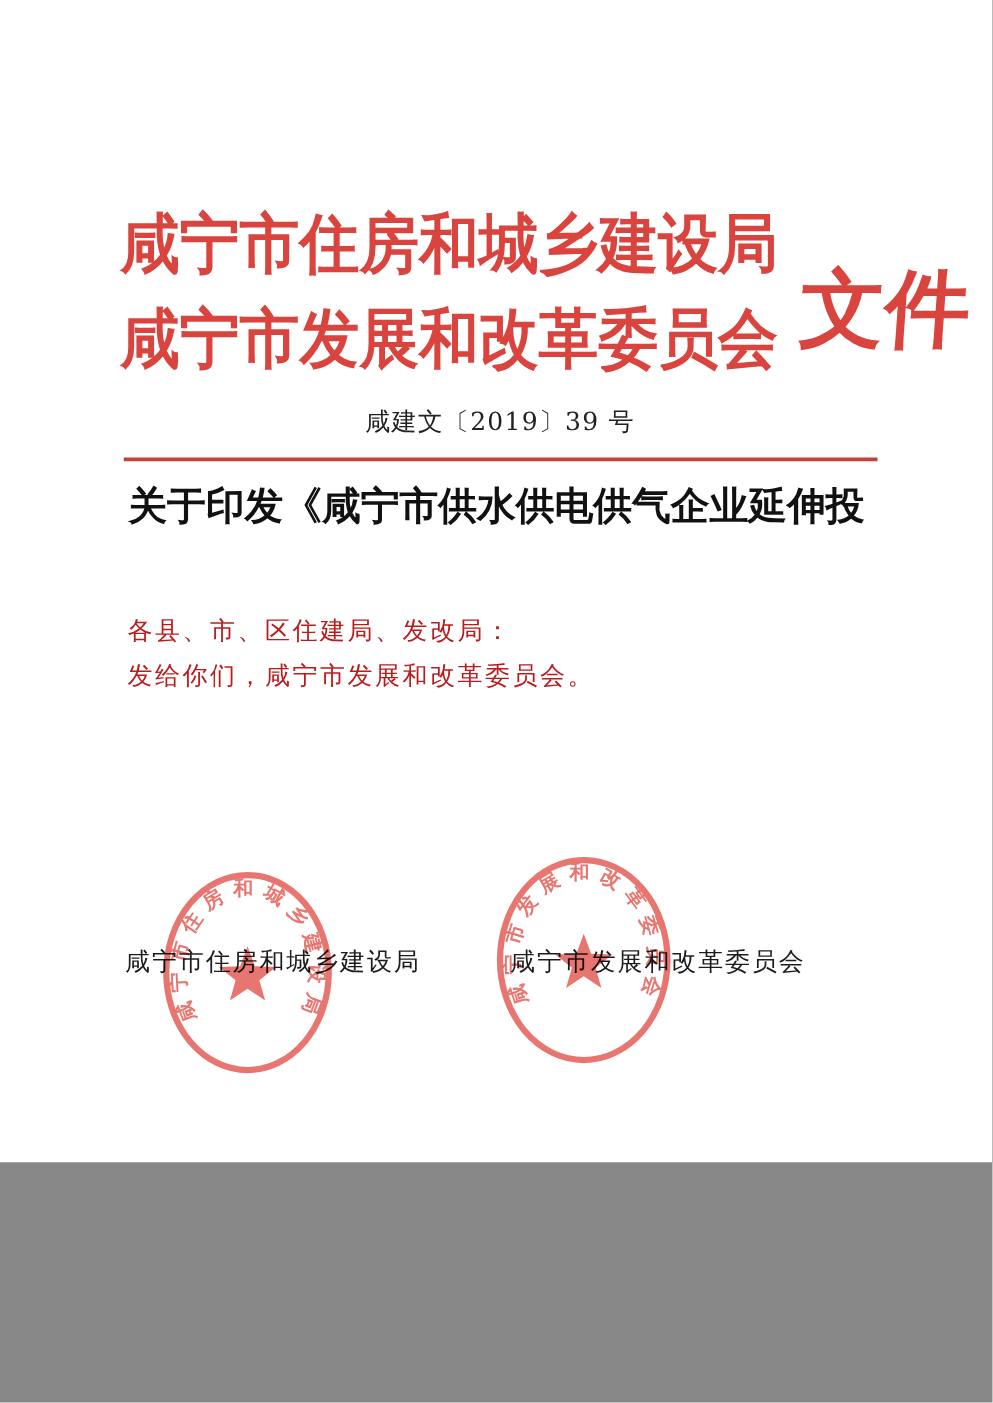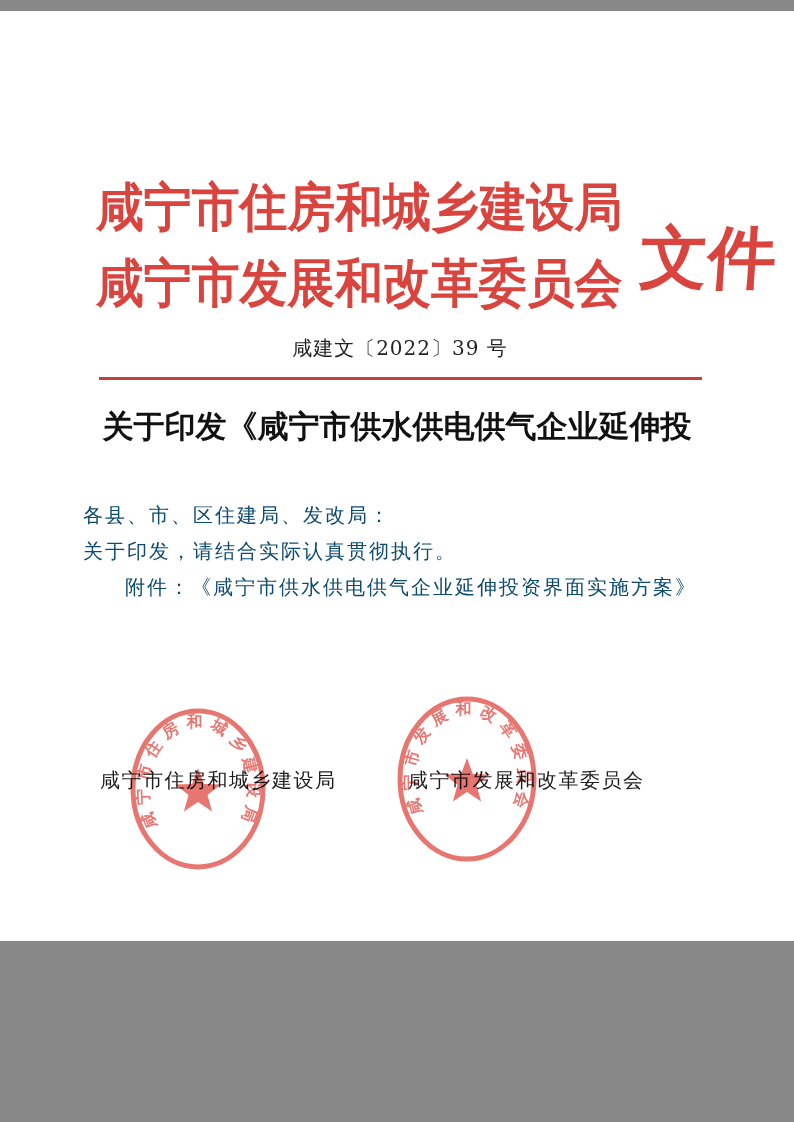--- a/index.html
+++ b/index.html
@@ -1,19 +1,19 @@
 <!DOCTYPE html>
 <html><head>
 <meta charset="utf-8">
 <style>
   html,body{margin:0;padding:0;background:#888;}
   .page{
     position:relative;
     width:794px;height:930px;
-    margin:11px auto;
+    margin:0 auto;
     background:#ffffff;
     overflow:hidden;
     font-family:"DejaVu Serif","Liberation Serif",serif;
     color:#1a1a1a;
   }
   
   .letterhead{
     position:absolute;top:158px;left:96px;width:648px;
     display:flex;flex-direction:row;align-items:center;
   }
@@ -34,28 +34,28 @@
     text-align:center;font-size:20px;letter-spacing:1px;
     color:#222;
   }
   
   .red-line{
     position:absolute;top:366px;left:99px;width:603px;height:3px;
     background:#c4403d;
   }
   
   .doc-title{
-    position:absolute;top:394px;left:60px;width:674px;
+    position:absolute;top:384px;left:60px;width:674px;
     text-align:center;font-weight:bold;font-size:31px;line-height:43px;
     color:#111;
   }
   
   .body-block{
-    position:absolute;top:492px;left:83px;width:616px;
-    font-size:20px;color:#0c4a6e;
+    position:absolute;top:492px;left:102px;width:616px;
+    font-size:20px;color:#b91c1c;
   }
   .body-line{
     line-height:24px;margin-bottom:12px;letter-spacing:2px;
     white-space:nowrap;
   }
   .indent{padding-left:42px;}
   
   .sig{
     position:absolute;font-size:20px;color:#1c1c1c;
     letter-spacing:1.5px;white-space:nowrap;
@@ -78,32 +78,31 @@
 <div class="page">
 
   <div class="letterhead">
     <div class="agency-block">
       <div class="agency-line">咸宁市住房和城乡建设局</div>
       <div class="agency-line">咸宁市发展和改革委员会</div>
     </div>
     <div class="file-word">文件</div>
   </div>
 
-  <div class="doc-number">咸建文〔2022〕39 号</div>
+  <div class="doc-number">咸建文〔2019〕39 号</div>
 
   <div class="red-line"></div>
 
   <div class="doc-title">
     <div>关于印发《咸宁市供水供电供气企业延伸投</div>
   </div>
 
   <div class="body-block">
     <div class="body-line">各县、市、区住建局、发改局：</div>
-    <div class="body-line">关于印发，请结合实际认真贯彻执行。</div>
-    <div class="body-line indent">附件：《咸宁市供水供电供气企业延伸投资界面实施方案》</div>
+    <div class="body-line">发给你们，咸宁市发展和改革委员会。</div>
   </div>
 
   <div class="sig sig-left">咸宁市住房和城乡建设局</div>
   <div class="sig sig-right">咸宁市发展和改革委员会</div>
 
   <svg class="seal seal-left" width="180" height="202" viewBox="0 0 180 202">
     <ellipse cx="90" cy="100" rx="65" ry="78" fill="none" stroke="#e4635d" stroke-width="5"></ellipse>
     <polygon fill="#e4635d" points="90,79 95.9,94.9 112.8,95.6 99.5,106.1 104.1,122.4 90,113 75.9,122.4 80.5,106.1 67.2,95.6 84.1,94.9"></polygon>
     <path id="seal-arc-left" d="M 49 135.6 A 50 62 0 1 1 131 135.6" fill="none"></path>
     <text font-size="16" font-weight="bold" fill="#e4635d" letter-spacing="7">

